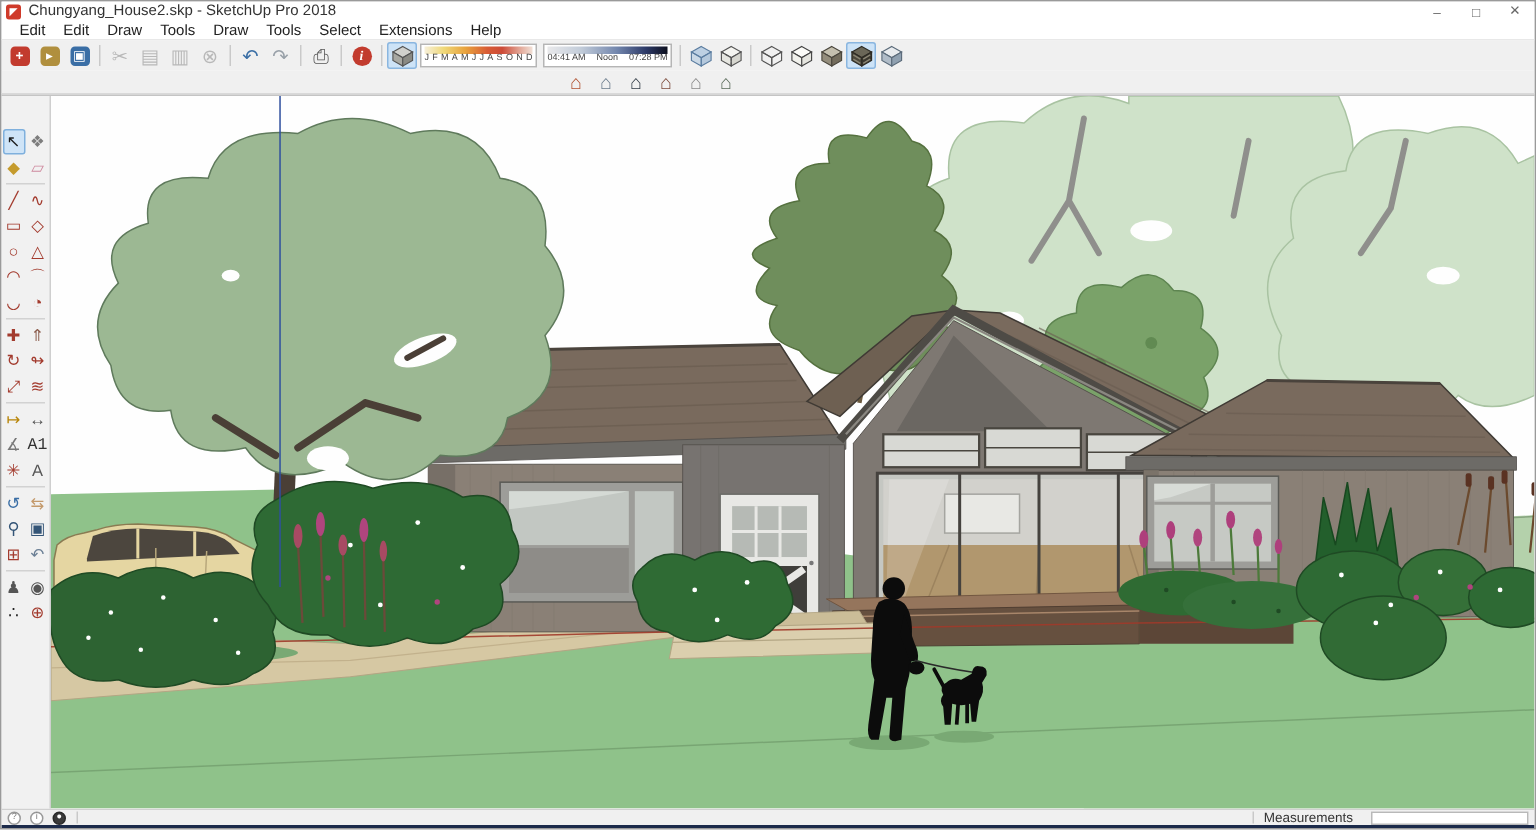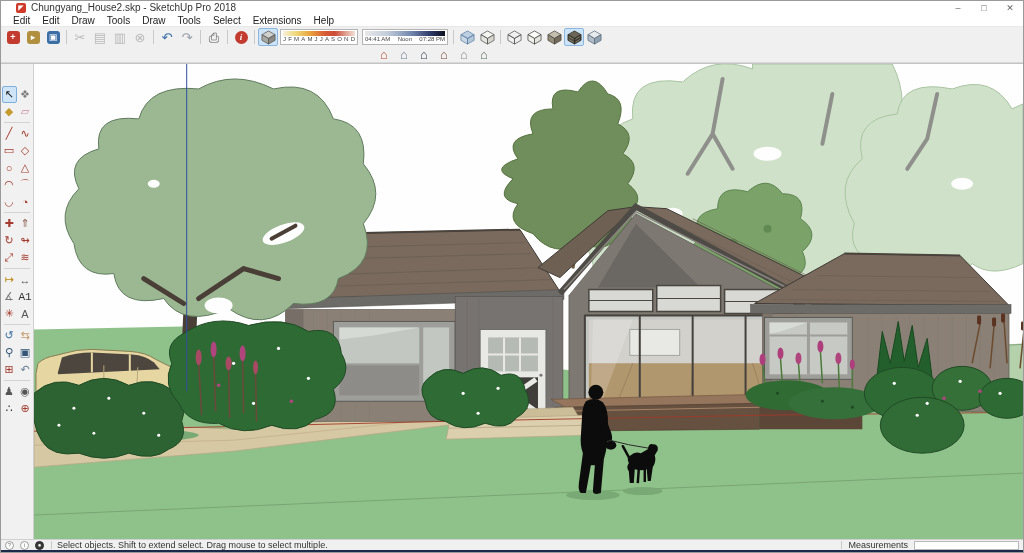--- a/index.html
+++ b/index.html
@@ -1,21 +1,21 @@
 <!DOCTYPE html>
 <html><head>
 <meta charset="utf-8">
 <style>
   * { margin:0; padding:0; box-sizing:border-box; }
   html,body { width:1024px; height:553px; overflow:hidden; }
   body { font-family:"Liberation Sans","DejaVu Sans",sans-serif; background:#fff; position:relative;
          border:1px solid #9a9a9a; }
 
   
-  .titlebar { height:13px; background:#fff; display:flex; align-items:center; padding-left:15px; font-size:10px; color:#333; }
+  .titlebar { height:13px; background:#fff; display:flex; align-items:center; padding-left:3px; font-size:10px; color:#333; }
   .app-logo { width:10px; height:10px; background:#cf3a2a; border-radius:2px; color:#fff; font-size:7px;
               display:flex; align-items:center; justify-content:center; margin-right:5px; }
   .title-text { flex:0 1 auto; white-space:nowrap; }
   .win-controls { margin-left:auto; display:flex; height:100%; }
   .win-btn { width:26px; font-size:9px; color:#666; display:flex; align-items:center; justify-content:center; cursor:default; }
 
   
   .menubar { height:13px; background:#fff; display:flex; align-items:center; padding-left:6px; font-size:10px; color:#222; border-bottom:1px solid #e8e8e8; }
   .menu-item { padding:0 6px; }
 
@@ -50,21 +50,21 @@
   .canvas svg { display:block; width:100%; height:100%; }
 
   
   .statusbar { height:11px; background:#f0f0f0; display:flex; align-items:center; font-size:9px; color:#333; padding:0 4px; border-top:1px solid #d0d0d0; }
   .st-icon { width:9px; height:9px; border-radius:50%; border:1px solid #9a9a9a; background:#fff; font-size:6px; line-height:7px; text-align:center; color:#777; margin-right:6px; flex:none; }
   .st-icon.dark { background:#3a3a3a; border-color:#2a2a2a; color:#fff; }
   .st-div { width:1px; height:8px; background:#c9c9c9; margin:0 5px 0 1px; }
   .st-msg { white-space:nowrap; }
   .meas { margin-left:auto; display:flex; align-items:center; }
   .meas-div { width:1px; height:8px; background:#c9c9c9; margin-right:6px; }
-  .meas-label { margin-right:6px; }
+  .meas-label { margin-right:12px; }
   .meas-input { width:105px; height:9px; border:1px solid #b9b9b9; background:#fff; font-size:8px; }
   .bottom-strip { height:4px; background:#1b2a4a; }
 </style>
 </head>
 <body>
 
 <div class="titlebar">
   <span class="app-logo">◤</span>
   <span class="title-text">Chungyang_House2.skp - SketchUp Pro 2018</span>
   <div class="win-controls">
@@ -643,20 +643,19 @@
       <line x1="153" y1="0" x2="153" y2="328" stroke="#2f4f9e" stroke-width="1"></line>
     </svg>
   </div>
 </div>
 
 <div class="statusbar">
   <span class="st-icon">?</span>
   <span class="st-icon">i</span>
   <span class="st-icon dark">●</span>
   <span class="st-div"></span>
-  <span class="st-msg">Select objects. Shift to extend select. Drag mouse to select multiple.</span>
   <span class="meas">
     <span class="meas-div"></span>
     <span class="meas-label">Measurements</span>
     <input class="meas-input" value="" style="">
   </span>
 </div>
 <div class="bottom-strip"></div>
 
 </body></html>

